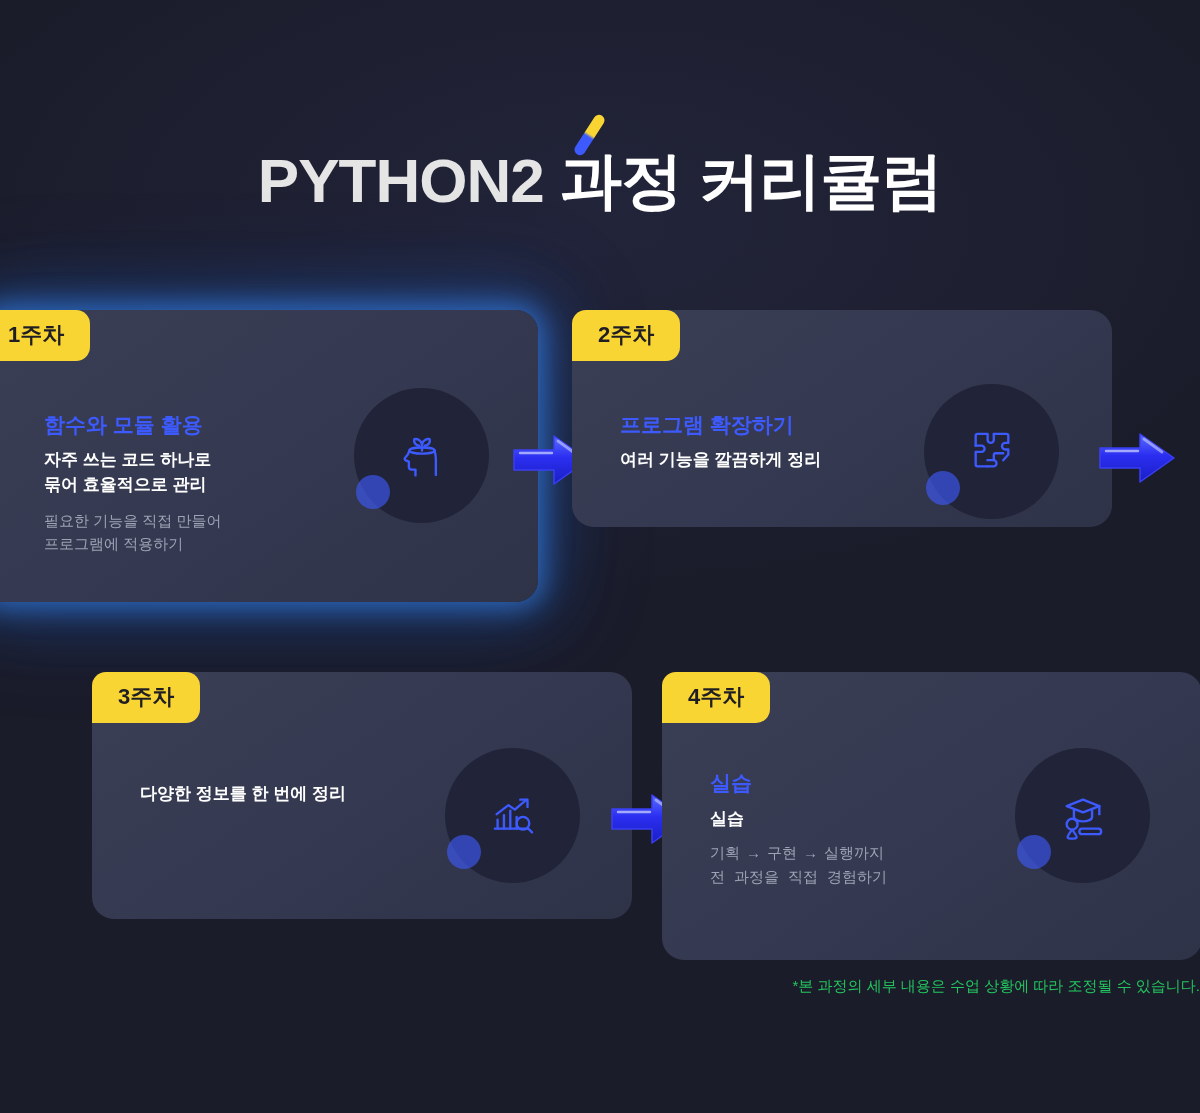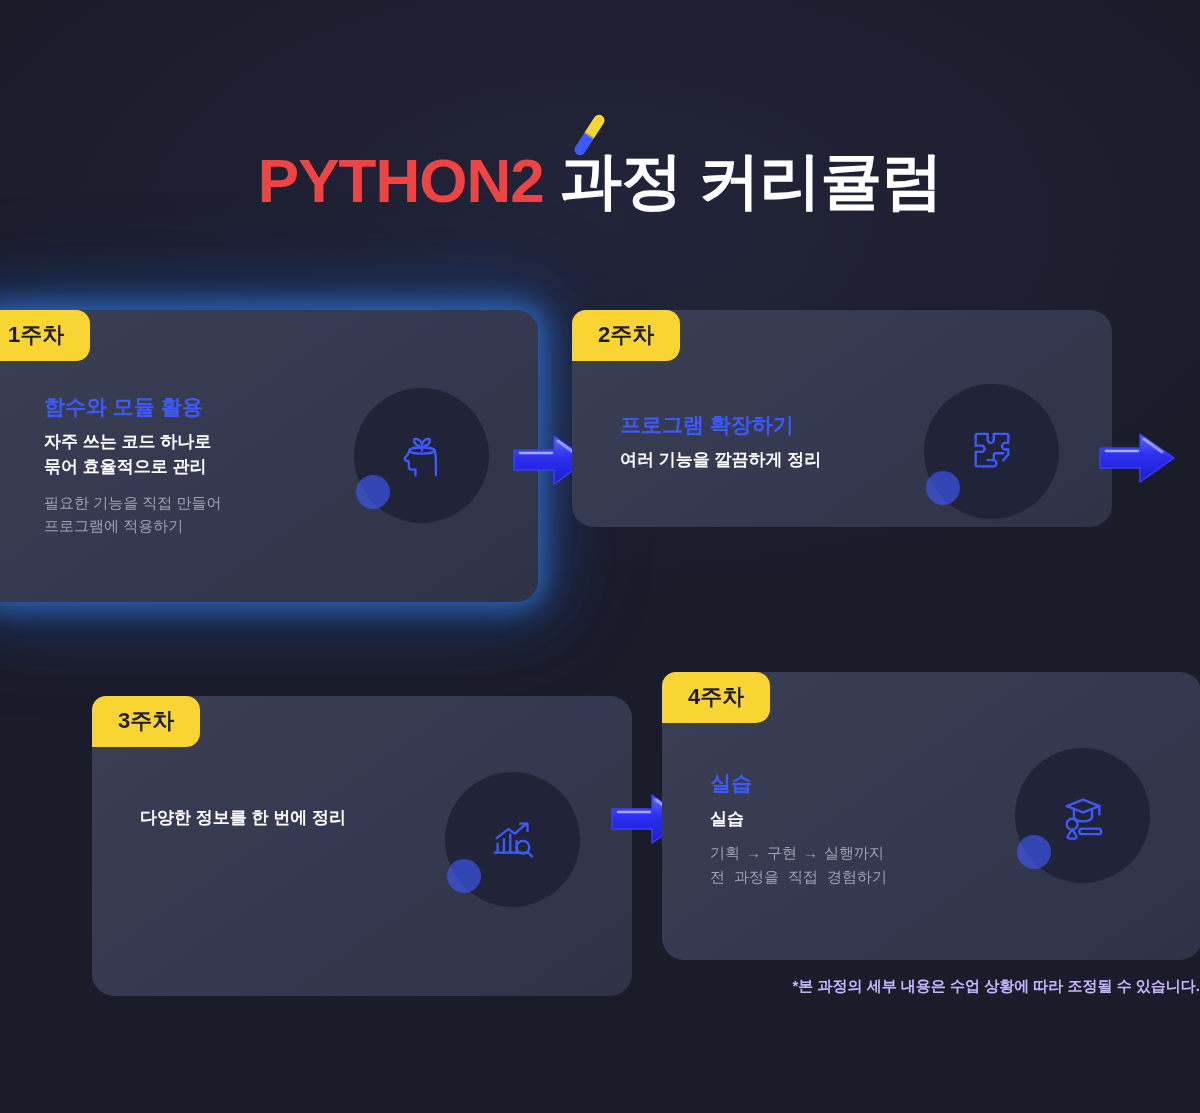--- a/index.html
+++ b/index.html
@@ -14,21 +14,21 @@
 
   
   .title-wrap{
     position:absolute; top:150px; left:0; width:1200px;
     text-align:center; white-space:nowrap;
   }
   .title{
     font-size:62px; font-weight:800; letter-spacing:-1px; line-height:1;
     display:inline-block;
   }
-  .title .t-blue{ color:#ef4444; }
+  .title .t-blue{ color:#e5e5e5; }
   .title .t-white{ color:#ffffff; }
   .slash{
     position:absolute; left:584px; top:-38px;
     width:11px; height:46px; border-radius:6px;
     transform:rotate(33deg);
     background:linear-gradient(to top,#3d5afe 0%,#3d5afe 45%,#f9d533 52%,#f9d533 100%);
   }
 
   
   .card{
@@ -69,36 +69,36 @@
     position:absolute; left:0; top:0; width:135px; height:135px;
     display:flex; align-items:center; justify-content:center;
   }
   .icon-glyph svg{ width:58px; height:58px; }
 
   
   .arrow{ position:absolute; width:86px; height:70px; }
 
   
   .footnote{
-    position:absolute; color:#c4b5fd; font-size:15px; white-space:nowrap;font-weight:bold;
+    position:absolute; color:#22c55e; font-size:15px; white-space:nowrap;
   }
 </style>
 </head>
 <body>
 
 <div class="title-wrap">
   <div class="title">
     <span class="slash"></span>
     <span class="t-blue">PYTHON2</span><span class="t-white"> 과정 커리큘럼</span>
   </div>
 </div>
 
 <div class="card glow" style="left:-18px; top:310px; width:556px; height:292px;">
   <div class="badge">1주차</div>
-  <div class="card-body" style="left:62px; top:84px; width:250px;">
+  <div class="card-body" style="left:62px; top:102px; width:250px;">
     <div class="c-head">함수와 모듈 활용</div>
     <div class="c-main">자주 쓰는 코드 하나로
 묶어 효율적으로 관리</div>
     <div class="c-sub">필요한 기능을 직접 만들어
 프로그램에 적용하기</div>
   </div>
   <div class="icon-circle" style="left:372px; top:78px;">
     <div class="icon-dot"></div>
     <div class="icon-glyph">
       <svg viewBox="0 0 64 64" fill="none" stroke="#3d5afe" stroke-width="2.6" stroke-linecap="round" stroke-linejoin="round">
@@ -149,21 +149,21 @@
 </div>
 
 <div class="arrow" style="left:1094px; top:423px;">
   <svg viewBox="0 0 86 70" width="86" height="70">
     <path d="M6 25 H46 V11 L80 35 L46 59 V45 H6 Z" fill="url(#ag1)" stroke="#3a3ff5" stroke-width="1.5" stroke-linejoin="round"></path>
     <path d="M12 28 H44" stroke="#c9ceff" stroke-width="2.4" stroke-linecap="round" opacity=".75"></path>
     <path d="M50 16 L68 29" stroke="#c9ceff" stroke-width="2.8" stroke-linecap="round" opacity=".6"></path>
   </svg>
 </div>
 
-<div class="card" style="left:92px; top:672px; width:540px; height:300px;margin-top:24px;">
+<div class="card" style="left:92px; top:672px; width:540px; height:247px;">
   <div class="badge">3주차</div>
   <div class="card-body" style="left:48px; top:100px; width:300px;">
     <div class="c-main">다양한 정보를 한 번에 정리</div>
   </div>
   <div class="icon-circle" style="left:353px; top:76px;">
     <div class="icon-dot"></div>
     <div class="icon-glyph">
       <svg viewBox="0 0 64 64" fill="none" stroke="#3d5afe" stroke-width="2.6" stroke-linecap="round" stroke-linejoin="round">
         <path d="M12 46h36"></path>
         <path d="M15 46V36"></path>

